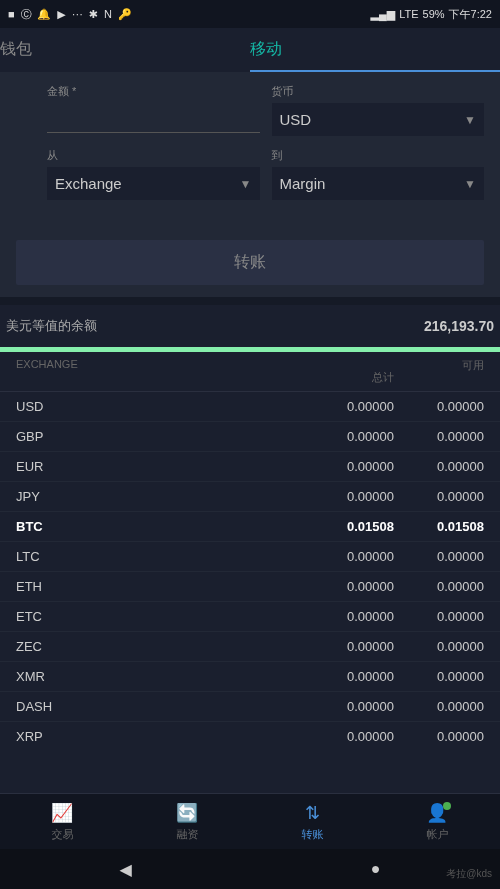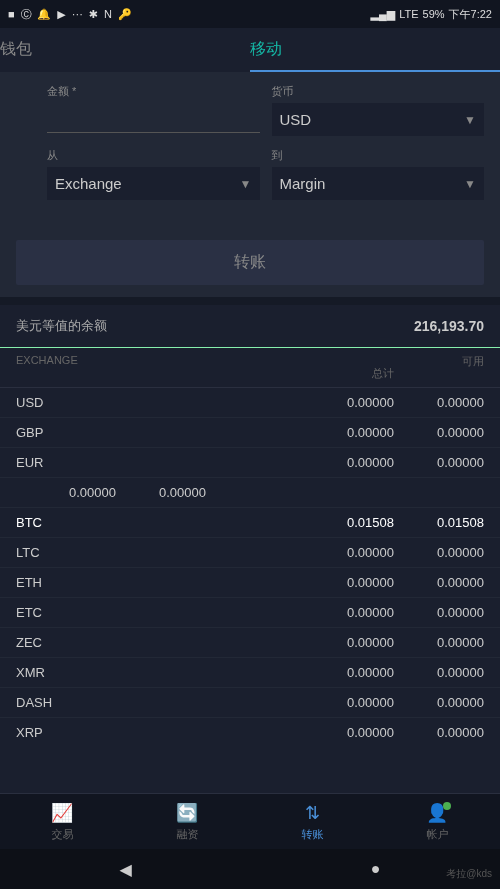--- a/index.html
+++ b/index.html
@@ -109,26 +109,26 @@
       border: none;
       color: #888;
       font-size: 16px;
       padding: 12px;
       cursor: pointer;
       border-radius: 2px;
     }
 
     
     .balance-section {
-      padding: 12px 16px;
+      padding: 12px 6px;
       display: flex;
       justify-content: space-between;
       align-items: center;
       background: #1a1f2e;
-      border-bottom: 1px solid #86efac;
+      border-bottom: 5px solid #86efac;
     }
     .balance-label {
       font-size: 13px;
       color: #aaa;
     }
     .balance-value {
       font-size: 14px;
       color: #ccc;
       font-weight: bold;
     }
@@ -149,21 +149,21 @@
     .col-avail { width: 90px; text-align: right; font-size: 11px; color: #666; }
 
     .table-row {
       display: flex;
       padding: 7px 16px;
       border-bottom: 1px solid #222836;
     }
     .row-name { flex: 1; font-size: 13px; color: #ccc; }
     .row-total { width: 100px; text-align: right; font-size: 13px; color: #ccc; }
     .row-avail { width: 90px; text-align: right; font-size: 13px; color: #ccc; }
-    .row-highlight { color: #fff; font-weight: normal; }
+    .row-highlight { color: #fff; font-weight: bold; }
 
     
     .bottom-nav {
       position: absolute;
       bottom: 40px;
       left: 0;
       right: 0;
       height: 56px;
       background: #111520;
       display: flex;
@@ -308,20 +308,21 @@
       <span class="row-name">GBP</span>
       <span class="row-total">0.00000</span>
       <span class="row-avail">0.00000</span>
     </div>
       <div class="table-row">
       <span class="row-name">EUR</span>
       <span class="row-total">0.00000</span>
       <span class="row-avail">0.00000</span>
     </div>
       <div class="table-row">
+      <span class="row-name">JPY</span>
       <span class="row-total">0.00000</span>
       <span class="row-avail">0.00000</span>
     </div>
       <div class="table-row">
       <span class="row-name row-highlight">BTC</span>
       <span class="row-total row-highlight">0.01508</span>
       <span class="row-avail row-highlight">0.01508</span>
     </div>
       <div class="table-row">
       <span class="row-name">LTC</span>

